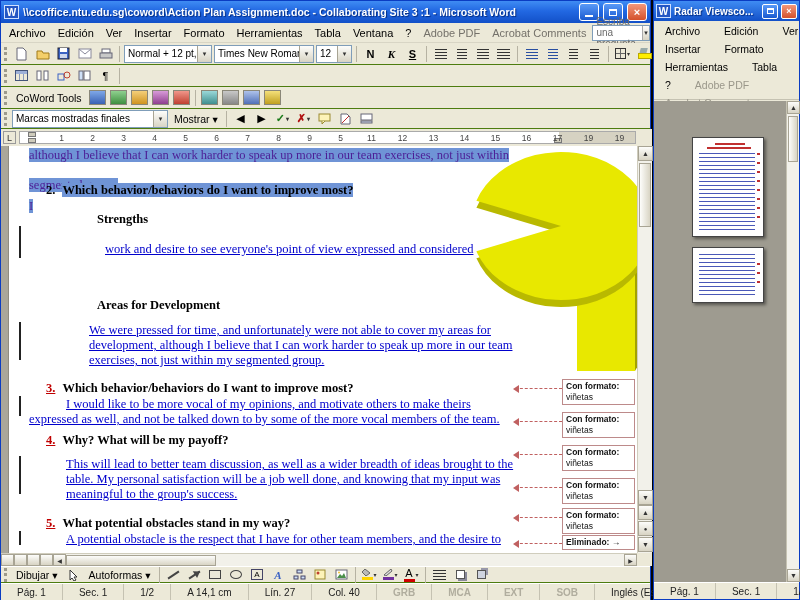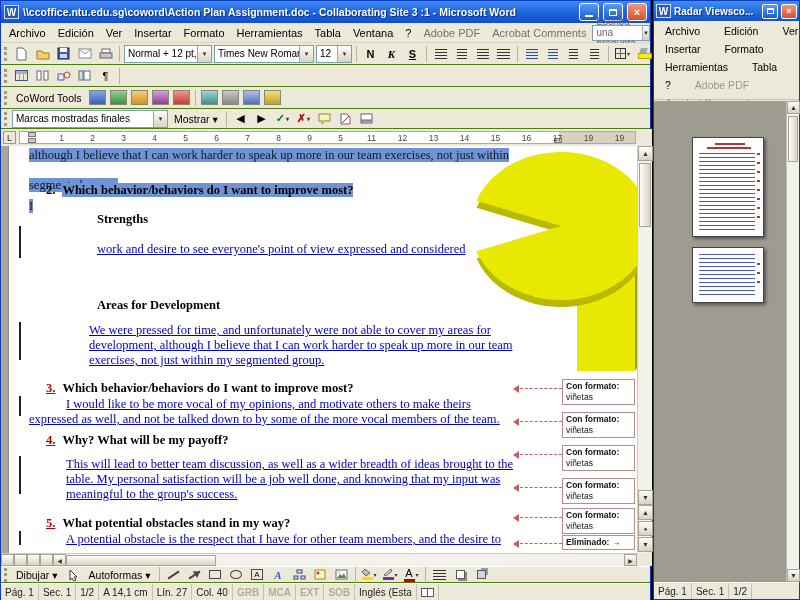--- a/index.html
+++ b/index.html
@@ -78,28 +78,28 @@
   .rn{width:31px;text-align:center;font-size:8.5px;color:#444;position:relative;flex:none}
   .ind{position:absolute;width:8px;height:5px;background:#cfccbc;border:1px solid #777}
   .ind-t{left:8px;top:0}.ind-b{left:8px;bottom:0}.ind-r{left:534px;bottom:0}
 
   
   .doc{position:absolute;top:145px;left:0;width:636px;height:407px;background:#fff;overflow:hidden;
     font-family:"Liberation Serif",serif;font-size:12.5px;color:#000}
   .gutter{position:absolute;left:0;top:0;width:8px;height:100%;background:#aaa79a;border-right:1px solid #8f8c80}
   .ln{position:absolute;white-space:nowrap;z-index:1;line-height:15px}
   .ins{color:#0000cc;text-decoration:underline}
-  .sel{background:#6f94d6;color:#0f172a}
+  .sel{background:#6f94d6;color:#4c1d95}
   .selhead{background:#6f94d6;color:#000;font-weight:bold}
   .hb{font-weight:bold}
   .rnum{color:#c00000;font-weight:bold}
   .htxt{margin-left:7px}
   .l0{top:2px;left:28px}.l1{top:32px;left:28px}
   .l2{top:37px;left:45px}.l3{top:53px;left:28px}
-  .l4{top:66px;left:96px}.l5{top:81px;left:88px}.l6{top:96px;left:96px}
+  .l4{top:66px;left:96px}.l5{top:81px;left:88px}.l6{top:96px;left:104px}
   .l7{top:152px;left:96px}
   .l8{top:177px;left:88px}.l9{top:192px;left:88px}.l10{top:207px;left:88px}
   .l11{top:235px;left:45px}.l12{top:251px;left:65px}.l13{top:266px;left:28px}
   .l14{top:287px;left:45px}.l15{top:311px;left:65px}.l16{top:326px;left:65px}.l17{top:341px;left:65px}
   .l18{top:370px;left:45px}.l19{top:386px;left:65px}
   .cbar{position:absolute;left:18px;width:2px;background:#222;z-index:1}
   .cb1{top:80px;height:32px}.cb2{top:176px;height:38px}.cb3{top:250px;height:20px}.cb4{top:310px;height:38px}.cb5{top:385px;height:14px}
   .shape{position:absolute;left:468px;top:0;width:186px;height:232px;z-index:3}
   .callout{position:absolute;left:561px;width:73px;background:#fff;border:1px solid #bd8a8a;z-index:2;
     font-family:"Liberation Sans",sans-serif;font-size:8.5px;line-height:11px;padding:1px 3px;color:#111}
@@ -119,21 +119,21 @@
   .sbt-v{position:absolute;left:1px;right:1px;top:17px;height:64px;background:linear-gradient(90deg,#fdfdfb,#d8d4c4);border:1px solid #a8a494}
   .hscroll{position:absolute;left:0;top:552px;width:636px;height:13px;background:#f2f1ea;border-top:1px solid #d0cdbd;display:flex;align-items:center}
   .vbtn{width:13px;height:12px;flex:none;display:flex;align-items:center;justify-content:center;font-size:6px;color:#333;background:linear-gradient(#fdfdfb,#d8d4c4);border:1px solid #a8a494}
   .sbt-h{width:150px;height:11px;background:linear-gradient(#fdfdfb,#d8d4c4);border:1px solid #a8a494;flex:none}
   .h-track{flex:1}
   .corner{position:absolute;left:636px;top:552px;width:15px;height:13px;background:#ece9d8}
 
   .draw{top:565px;height:17px;border-top:1px solid #fff}
   .draw .ibtn{height:15px}
   .status{position:absolute;left:0;top:582px;right:0;height:17px;background:#ece9d8;border-top:1px solid #fff;display:flex;align-items:center;font-size:10px;color:#222}
-  .st{padding:0 4px;border-right:1px solid #c5c2b2;white-space:nowrap;height:100%;display:flex;align-items:center}
+  .st{padding:0 16px;border-right:1px solid #c5c2b2;white-space:nowrap;height:100%;display:flex;align-items:center}
   .st.dim{color:#b0ad9e;font-weight:bold}
 
   
   #radar{position:absolute;left:653px;top:0;width:147px;height:600px;background:#ece9d8;border:1px solid #0a3cc2}
   .r-title{position:absolute;top:0;left:0;right:0;height:20px;display:flex;align-items:center;gap:3px;padding:0 2px;
     background:linear-gradient(180deg,#3f8cf3,#1250c8);color:#fff;font-weight:bold;font-size:10.5px}
   .r-title .title-text{font-size:10px}
   .r-cap{width:16px;height:15px;flex:none;border:1px solid #fff;border-radius:2px;display:flex;align-items:center;justify-content:center;background:linear-gradient(#5a9af7,#1a5ad0);color:#fff;font-size:9px}
   .r-cap.close{background:linear-gradient(#f2977a,#d4512c)}
   .r-menus{position:absolute;top:20px;left:0;right:0;height:79px;background:#ece9d8;border-bottom:1px solid #c5c2b2;padding:1px 0}

